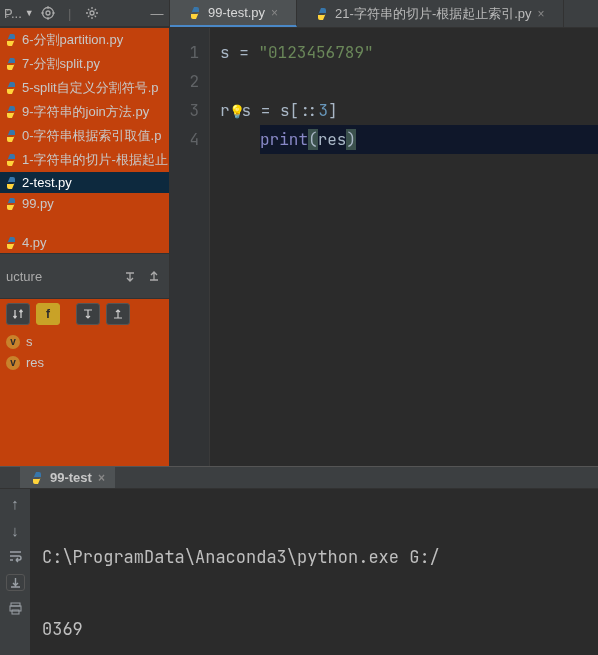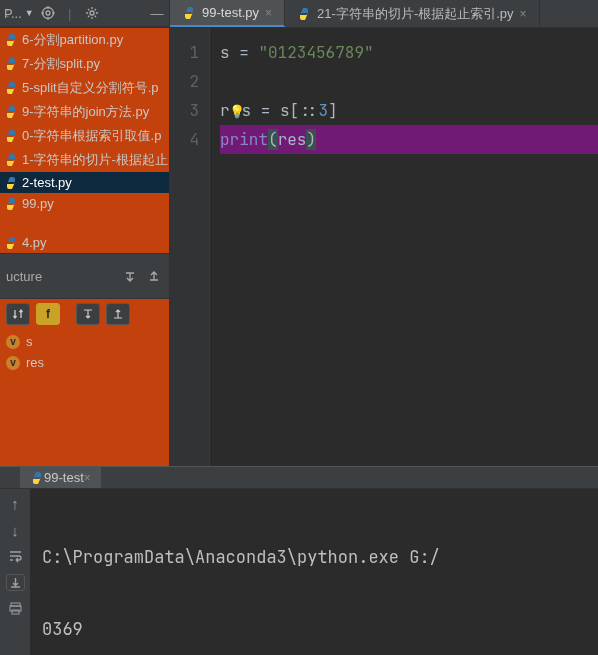--- a/index.html
+++ b/index.html
@@ -29,21 +29,21 @@
   
   .editor-tabs {
     position: relative;
     display: flex;
     height: 28px;
     background: #3c3f41;
     border-bottom: 1px solid #323232;
   }
   .tab {
     display: flex; align-items: center; gap: 6px;
-    padding: 0 12px;
+    padding: 0 18px;
     color: #bbbbbb;
     font-size: 13px;
     border-right: 1px solid #323232;
     white-space: nowrap;
   }
   .tab.active {
     background: #4e5254;
     color: #d9d9d9;
     border-bottom: 2px solid #4a88c7;
   }
@@ -143,21 +143,21 @@
     background:#313335;
     border-right:1px solid #3a3a3a;
     user-select:none;
   }
   .gutter div { height:29px; line-height:29px; }
   .code {
     flex:1; padding:10px 0 0 10px;
     color:#a9b7c6;
   }
   .code-line { height:29px; line-height:29px; white-space:pre; }
-  .code-line.caret-line { background:#701a75; }
+  .code-line.caret-line { background:#0f172a;margin-left:40px; }
   .tok-str { color:#6a8759; }
   .tok-num { color:#6897bb; }
   .tok-builtin { color:#8888c6; }
   .tok-paren-hl { background:#3b514d; }
   .bulb {
     display:inline-block; width:12px;
     color:#f0a30a; font-size:13px;
   }
 
   
@@ -168,24 +168,25 @@
     display:flex; flex-direction:column;
   }
   .run-tabs {
     height:26px;
     background:#3c3f41;
     display:flex; align-items:flex-end;
     padding-left:20px;
     border-bottom:1px solid #323232;
   }
   .run-tab {
-    display:flex; align-items:center; 
+    display:flex; align-items:center; gap:6px;
     padding:3px 10px;
     background:#4e5254;
     color:#c8c8c8;
+    font-weight:bold;
   }
   .run-body {
     flex:1; display:flex;
     position:relative;
   }
   .run-gutter {
     width:30px;
     background:#3c3f41;
     display:flex; flex-direction:column;
     align-items:center;

